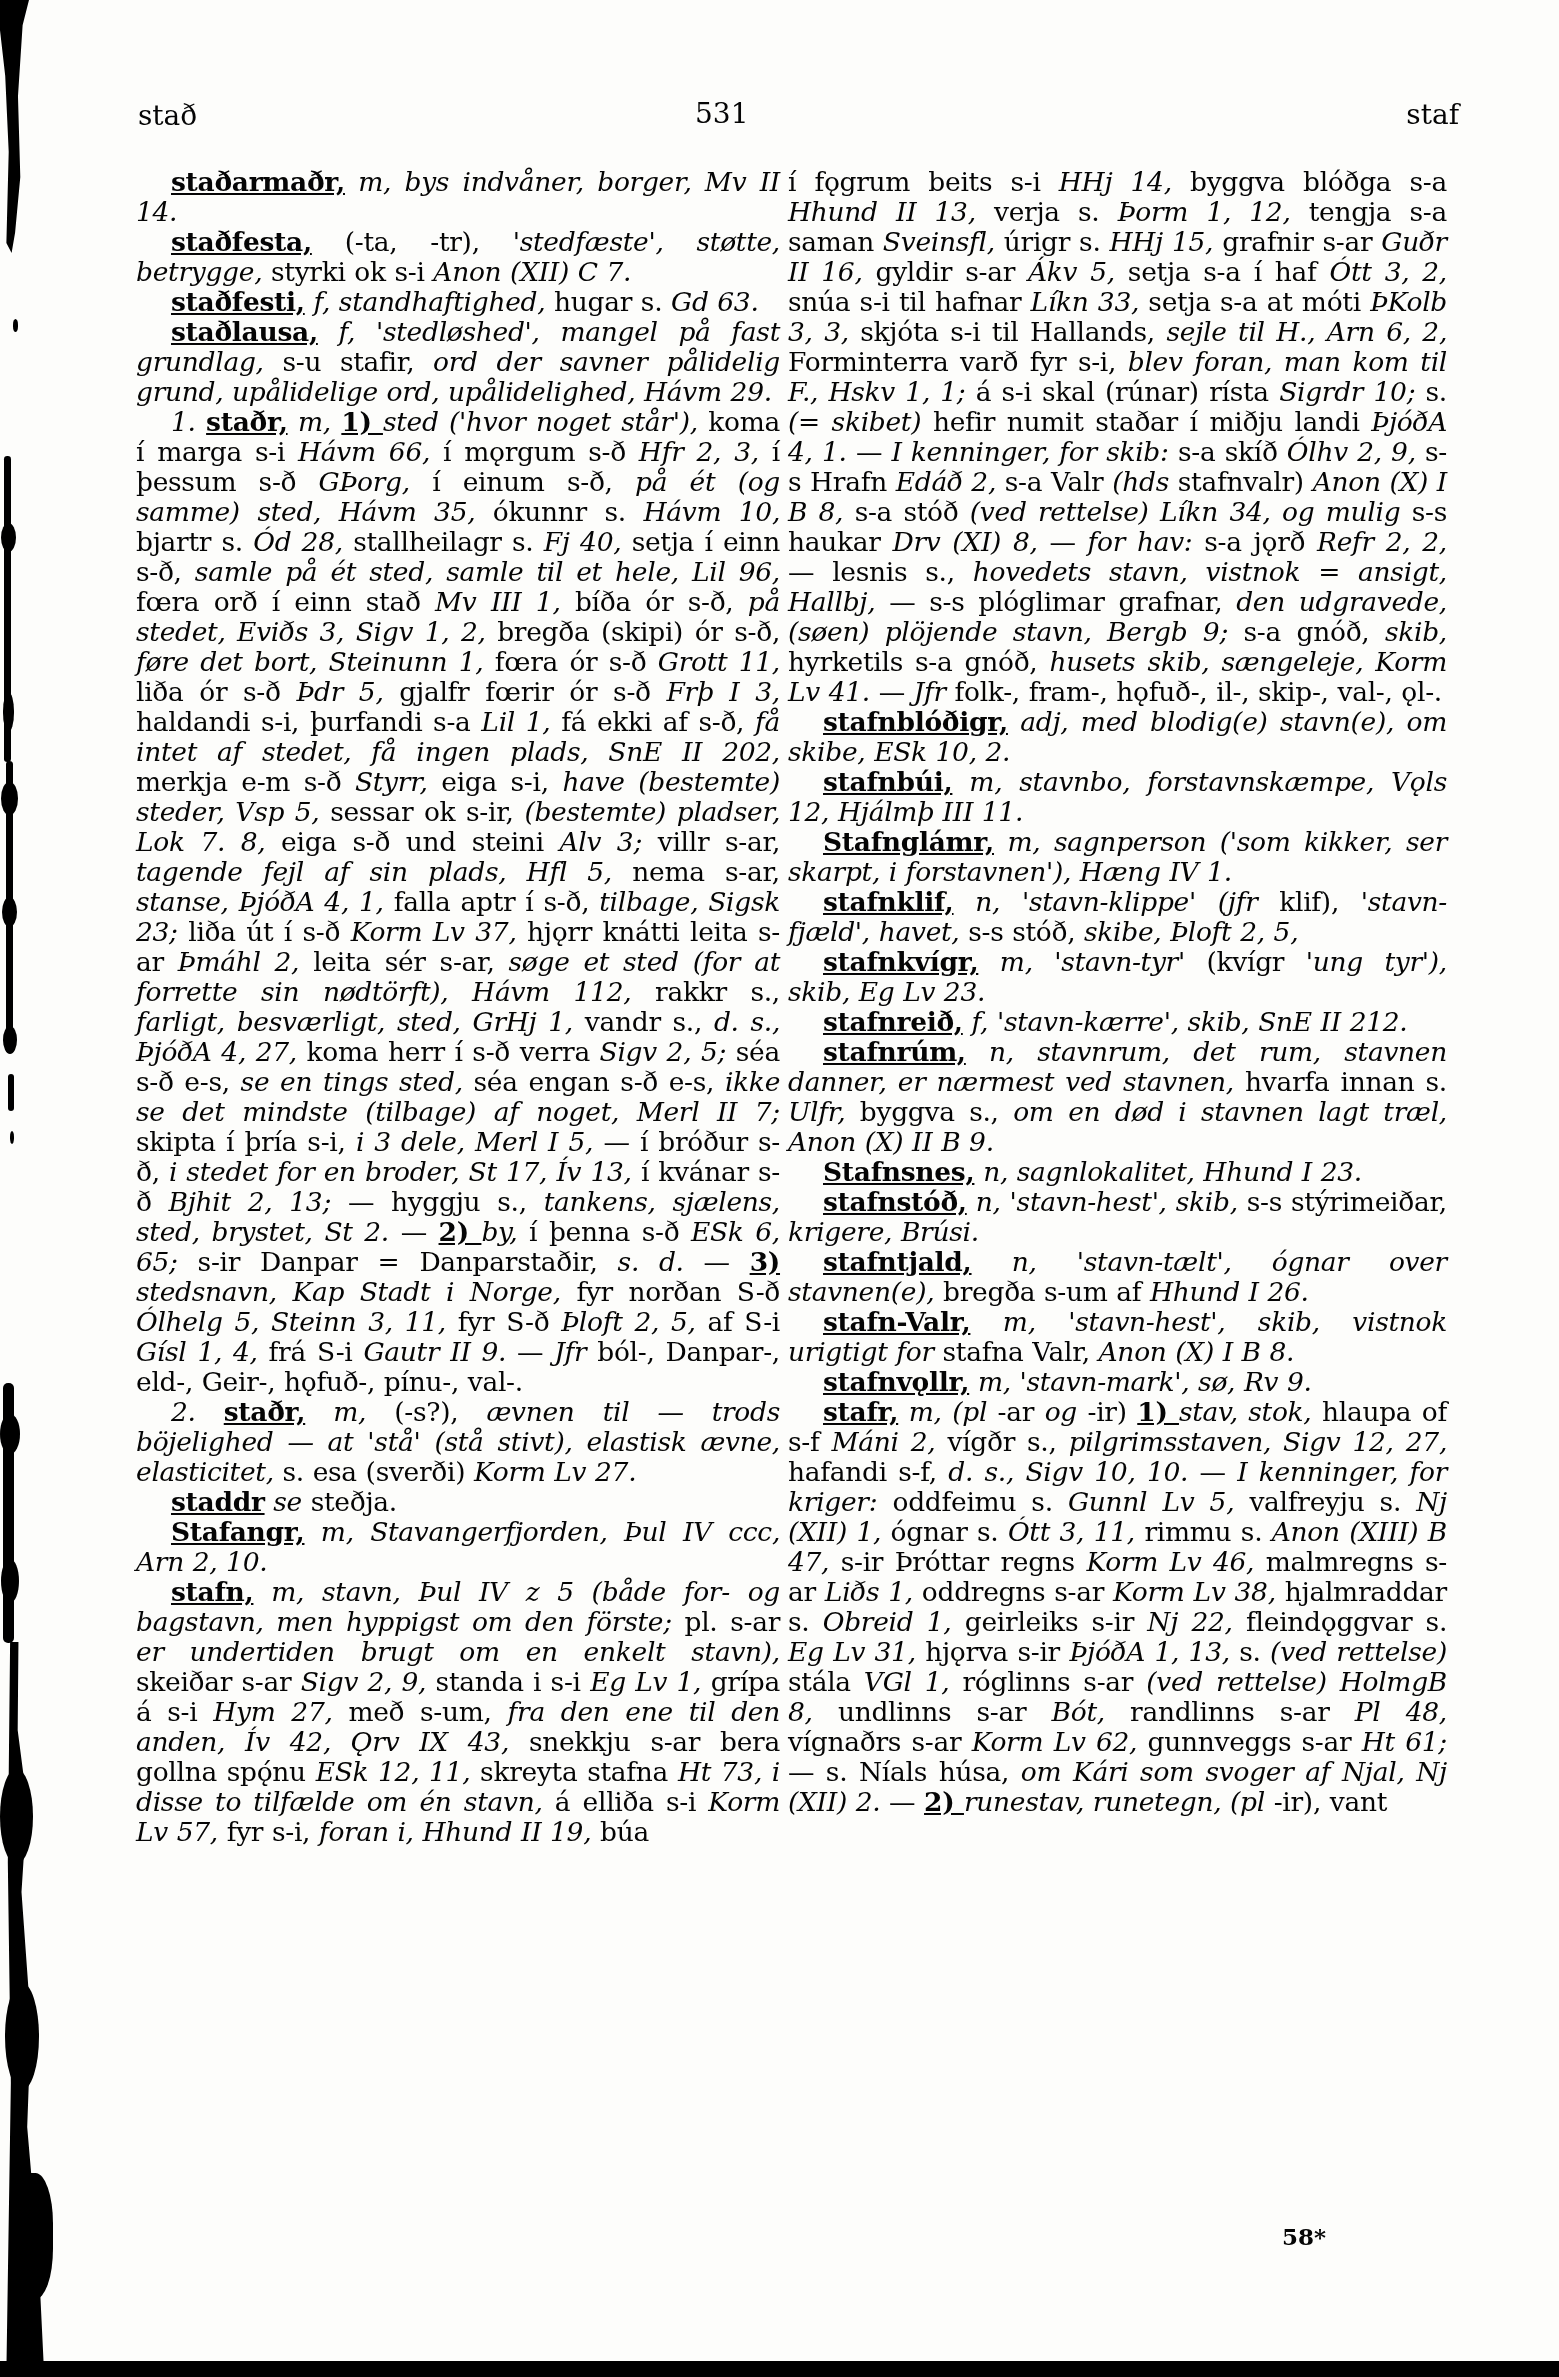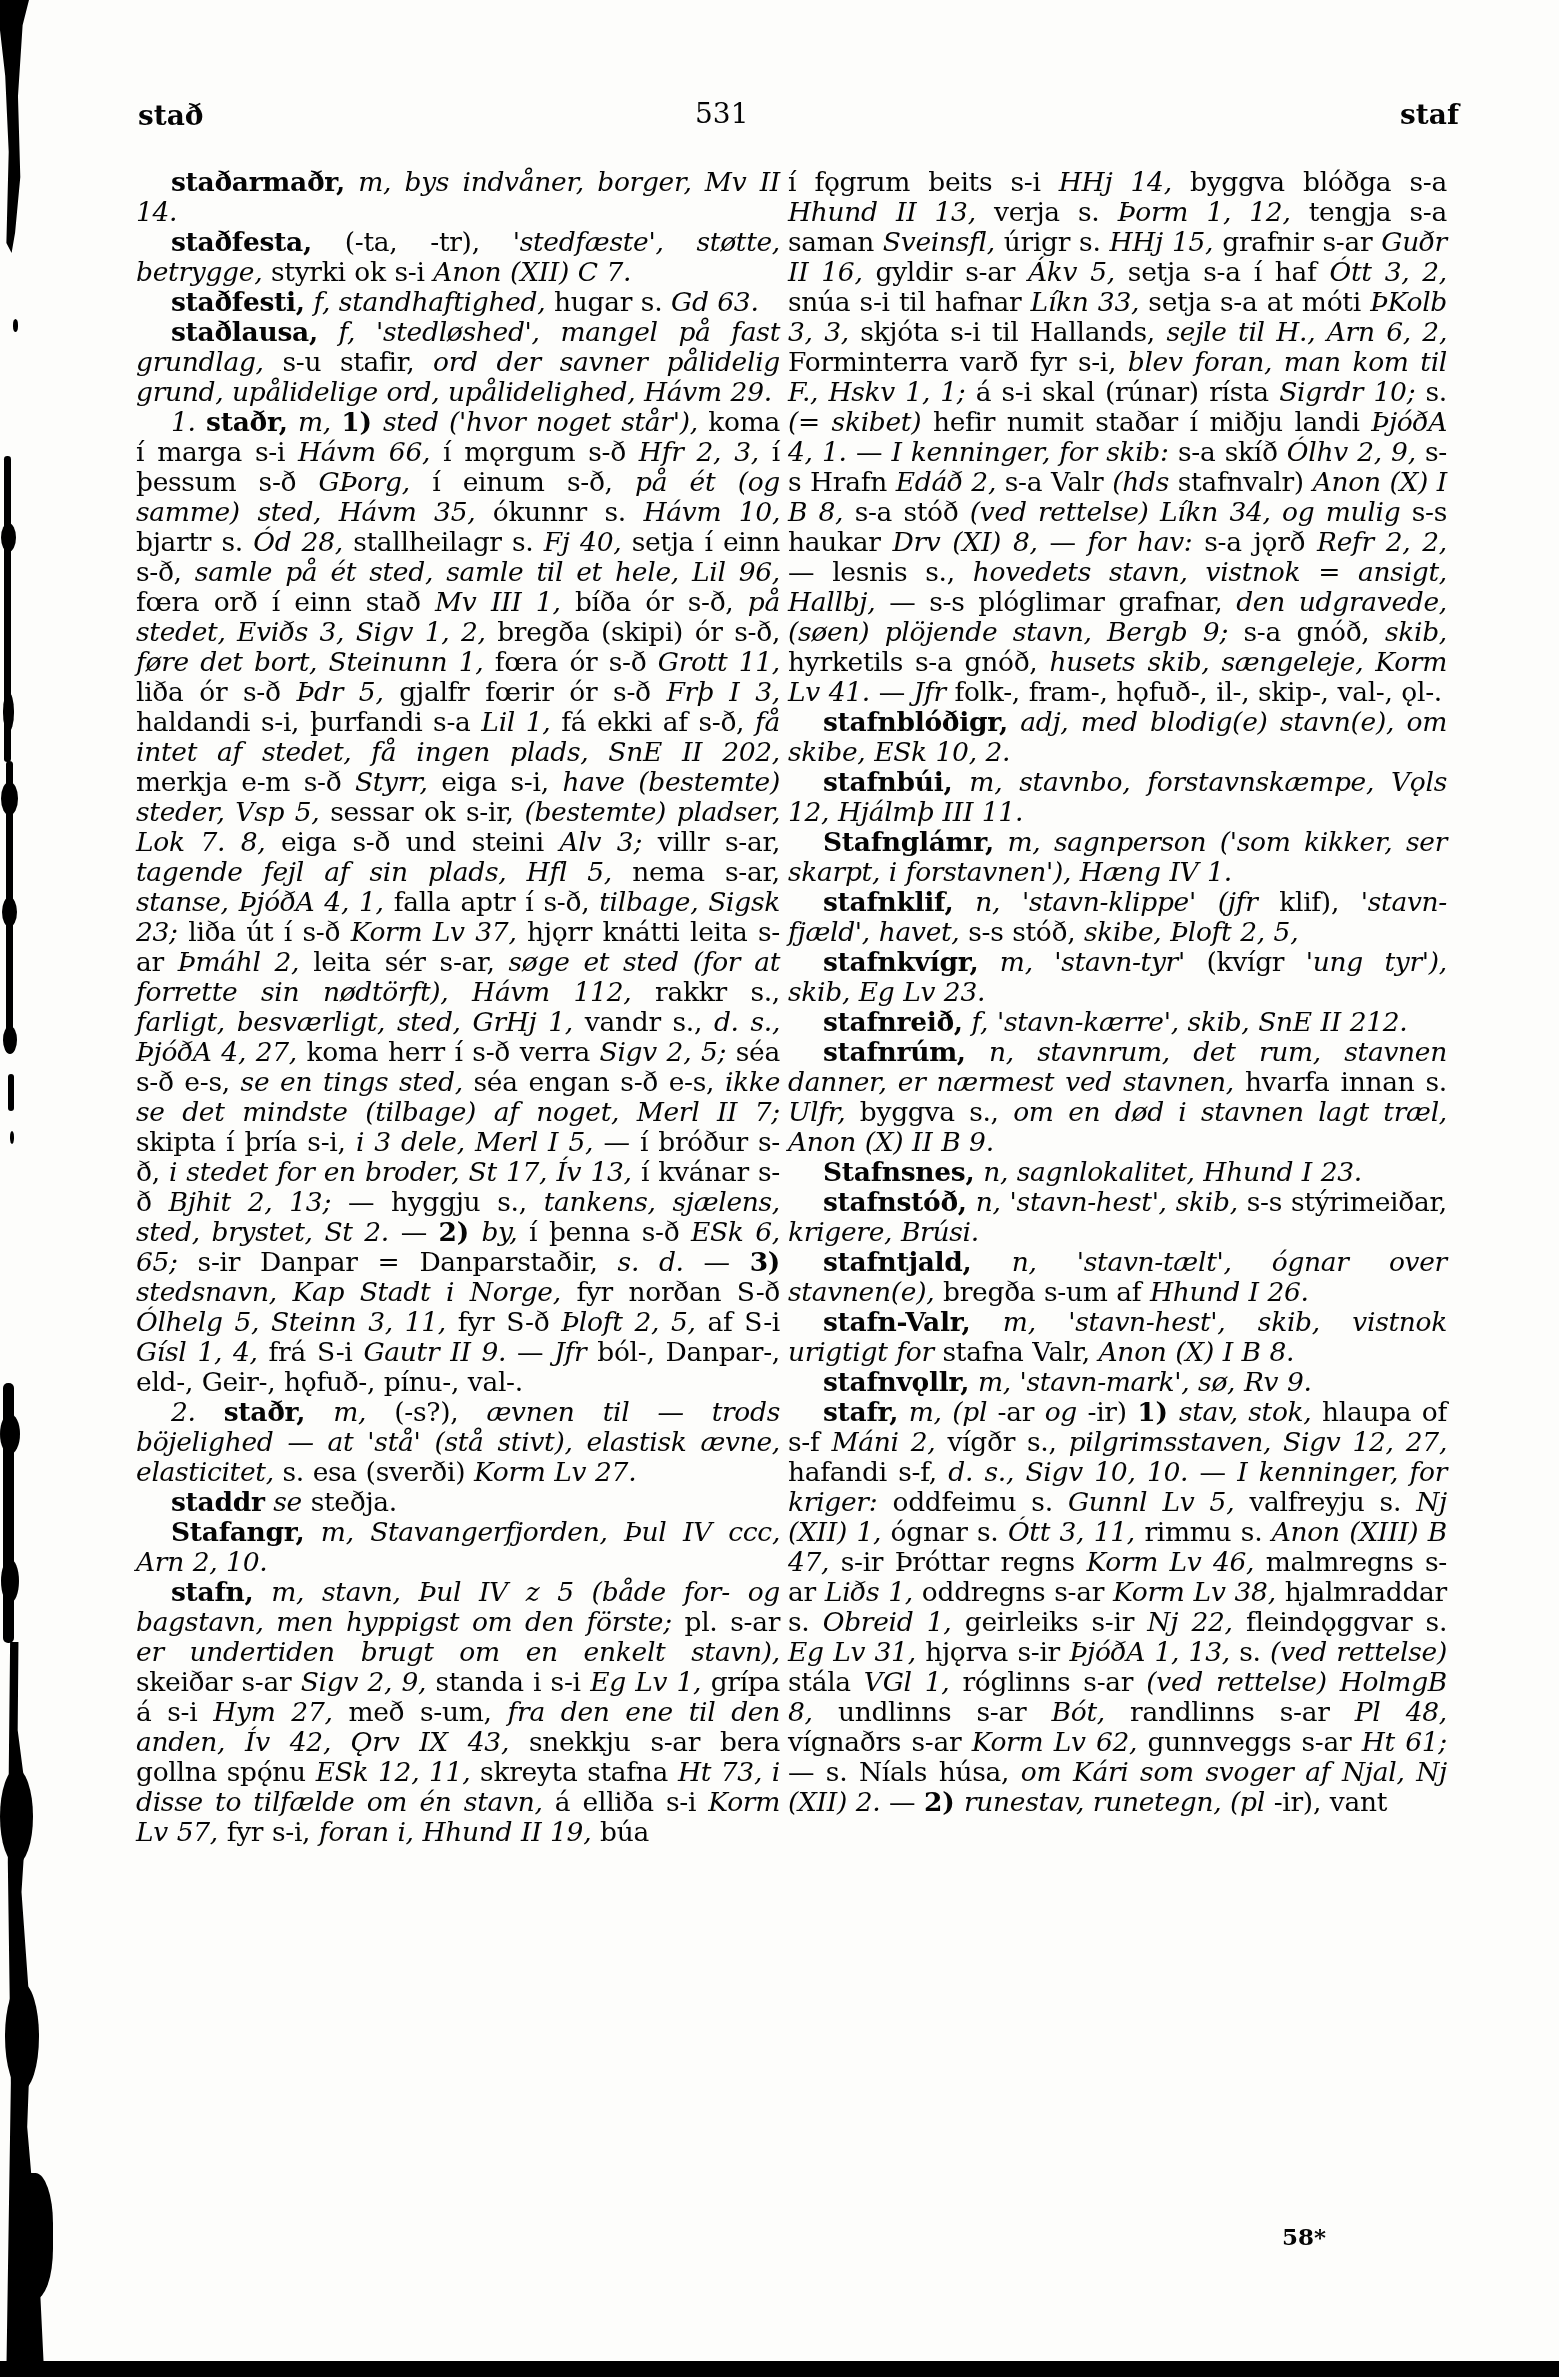--- a/index.html
+++ b/index.html
@@ -5,36 +5,36 @@
   html,body{margin:0;padding:0;background:#777;}
   .page{
     position:relative;
     width:1560px;height:2377px;
     background:#fdfdfb;
     overflow:hidden;
     font-family:"DejaVu Serif","Liberation Serif",serif;
     color:#050505;
   }
   
-  .guideword{position:absolute;font-weight:bold;font-size:28px;line-height:1;}
+  .guideword{position:absolute;font-weight:normal;font-size:28px;line-height:1;}
   .guideword.left{left:138px;top:102px;}
   .guideword.right{right:101px;top:101px;}
   .pagenum{position:absolute;left:695px;width:126px;text-align:left;top:100px;font-size:28px;line-height:1;}
   
   .col{
     position:absolute;top:167px;
     font-size:26.5px;line-height:30px;
     text-align:justify;
     letter-spacing:-0.3px;word-spacing:0.6px;
   }
   .col-left{left:136px;width:644px;}
   .col-right{left:788px;width:659px;}
   .col p{margin:0;text-indent:35px;}
   .col p.no-indent{text-indent:0;}
-  .seg-b{font-weight:bold;}
+  .seg-b{font-weight:bold;text-decoration:underline;}
   .seg-i{font-style:italic;}
   
   .sigmark{position:absolute;left:1282px;top:2223px;font-weight:bold;font-size:23px;}
   
   .art{position:absolute;background:#000;}
   .a-topwedge{left:0;top:0;width:29px;height:253px;
     clip-path:polygon(0 0,100% 0,78% 10%,62% 38%,70% 70%,52% 92%,40% 100%,22% 96%,30% 60%,18% 30%,0 12%);}
   .a-speck1{left:12.6px;top:319px;width:5.7px;height:12.6px;border-radius:50%;}
   .a-line1{left:4.4px;top:456px;width:6.3px;height:306px;border-radius:3.2px;}
   .a-blob1a{left:1.3px;top:523px;width:15px;height:29px;border-radius:50%;}

